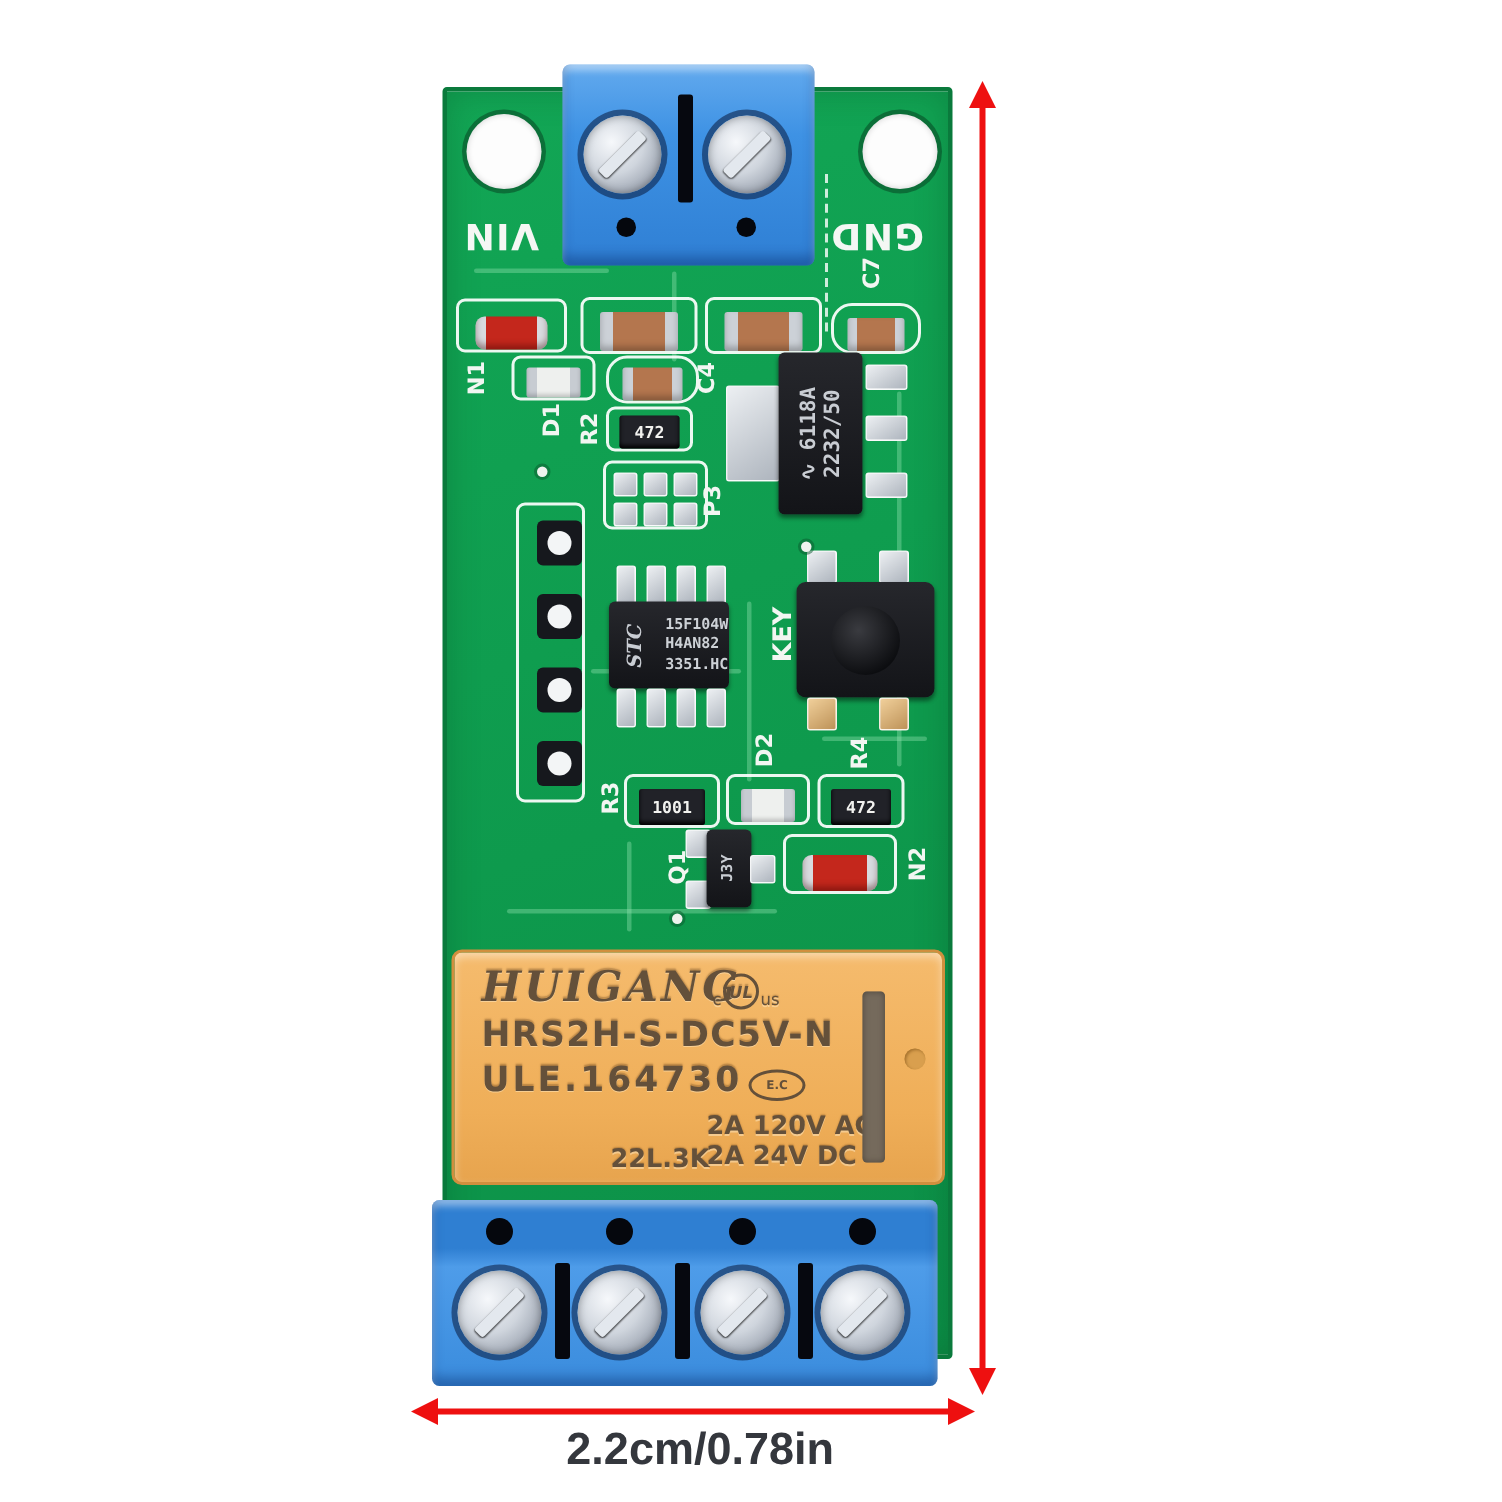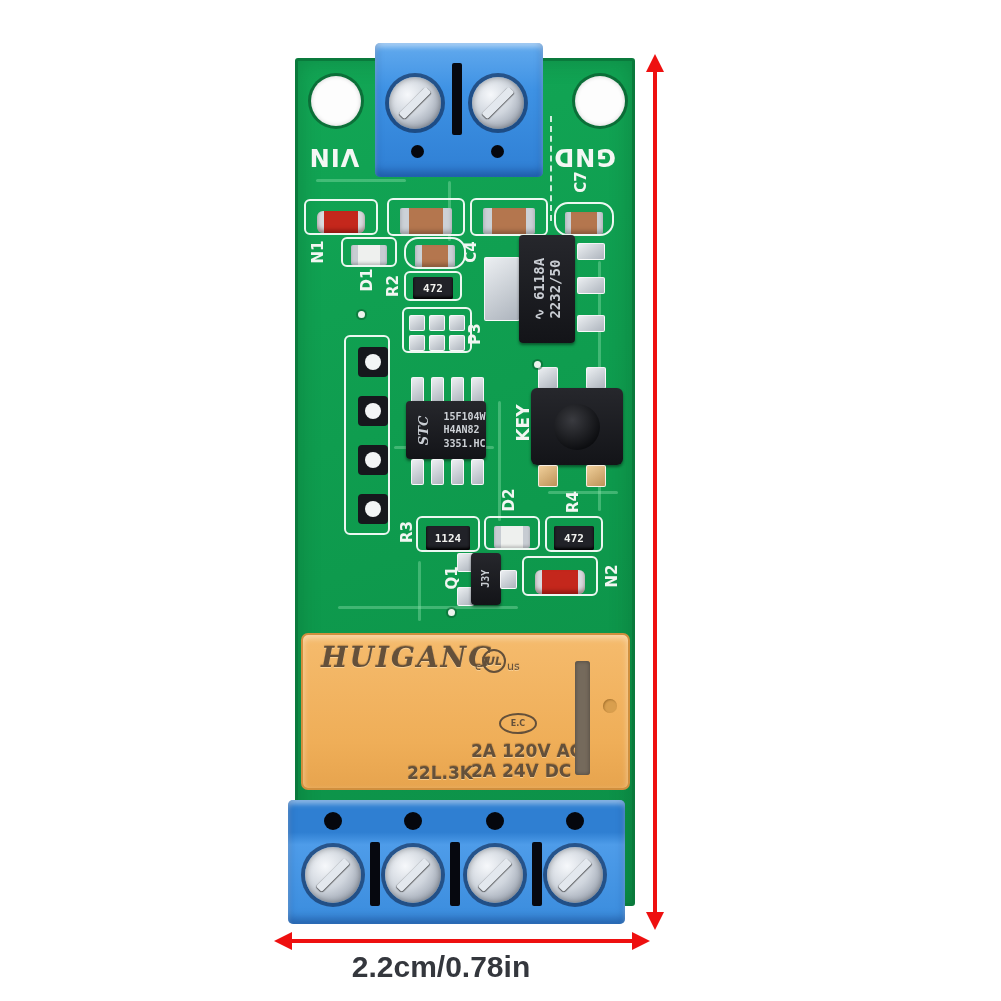--- a/index.html
+++ b/index.html
@@ -187,21 +187,21 @@
     <div class="pad" style="left:240px;top:404px;width:18px;height:20px;background:linear-gradient(145deg,#f0cf9a,#bd9258);"></div>
     <div class="pad" style="left:288px;top:404px;width:18px;height:20px;background:linear-gradient(145deg,#f0cf9a,#bd9258);"></div>
     <div class="rlabel" style="left:206px;top:352px;font-size:17px;">KEY</div>
 
     <div class="rlabel" style="left:200px;top:430px;">D2</div>
     <div class="rlabel" style="left:264px;top:432px;">R4</div>
 
     <div class="rlabel" style="left:98px;top:462px;">R3</div>
     <div class="silk" style="left:118px;top:455px;width:64px;height:36px;">
       <div class="resb" style="position:relative;width:44px;height:24px;">
-        <span>1124</span>
+        <span>1001</span>
       </div>
     </div>
     <div class="silk" style="left:186px;top:455px;width:56px;height:34px;">
       <div class="ledw" style="width:36px;height:22px;"></div>
     </div>
     <div class="silk" style="left:247px;top:455px;width:58px;height:36px;">
       <div class="resb" style="position:relative;width:40px;height:24px;">
         <span>472</span>
       </div>
     </div>
@@ -222,20 +222,22 @@
     <div class="via" style="left:236px;top:300px;"></div>
     <div class="via" style="left:150px;top:548px;"></div>
 
     <div class="relay" style="left:3px;top:572px;width:329px;height:157px;">
       <div class="abs emb serifit" style="left:18px;top:6px;font-size:28px;letter-spacing:2px;">HUIGANG</div>
       <div class="abs emb" style="left:172px;top:14px;display:flex;align-items:flex-end;gap:1px;">
         <span style="font-size:11px;">c</span>
         <span class="ulcirc">UL</span>
         <span style="font-size:11px;">us</span>
       </div>
+      <div class="abs emb" style="left:18px;top:42px;font-size:23px;font-weight:bold;letter-spacing:1px;">HRS2H-S-DC5V-N</div>
+      <div class="abs emb" style="left:18px;top:72px;font-size:23px;font-weight:bold;letter-spacing:2px;">ULE.164730</div>
       <div class="ecoval" style="left:196px;top:78px;">E.C</div>
       <div class="abs emb" style="left:104px;top:128px;font-size:17px;font-weight:bold;">22L.3K</div>
       <div class="abs emb" style="left:168px;top:106px;font-size:17px;font-weight:bold;">2A 120V AC</div>
       <div class="abs emb" style="left:168px;top:126px;font-size:17px;font-weight:bold;">2A 24V DC</div>
       <div class="abs" style="left:272px;top:26px;width:15px;height:114px;background:#756a5c;border-radius:3px;box-shadow:inset 0 0 4px #4d453a;"></div>
       <div class="abs" style="left:300px;top:64px;width:14px;height:14px;border-radius:50%;background:#d99f4e;box-shadow:inset 1px 1px 2px #a8742f;"></div>
     </div>
   </div>
 
   <div class="tblock" style="left:375px;top:43px;width:168px;height:134px;">
@@ -278,15 +280,15 @@
     </div>
   </div>
 
   <div class="arrowline" style="left:653px;top:70px;width:4px;height:846px;"></div>
   <div class="ah" style="left:646px;top:54px;border-left:9px solid transparent;border-right:9px solid transparent;border-bottom:18px solid #ee1010;"></div>
   <div class="ah" style="left:646px;top:912px;border-left:9px solid transparent;border-right:9px solid transparent;border-top:18px solid #ee1010;"></div>
 
   <div class="arrowline" style="left:290px;top:939px;width:344px;height:4px;"></div>
   <div class="ah" style="left:274px;top:932px;border-top:9px solid transparent;border-bottom:9px solid transparent;border-right:18px solid #ee1010;"></div>
   <div class="ah" style="left:632px;top:932px;border-top:9px solid transparent;border-bottom:9px solid transparent;border-left:18px solid #ee1010;"></div>
-  <div class="dim" style="left:316px;top:950px;width:250px;text-align:center;">2.2cm/0.78in</div>
+  <div class="dim" style="left:306px;top:950px;width:250px;text-align:right;">2.2cm/0.78in</div>
 
 </div>
 
 </body></html>

